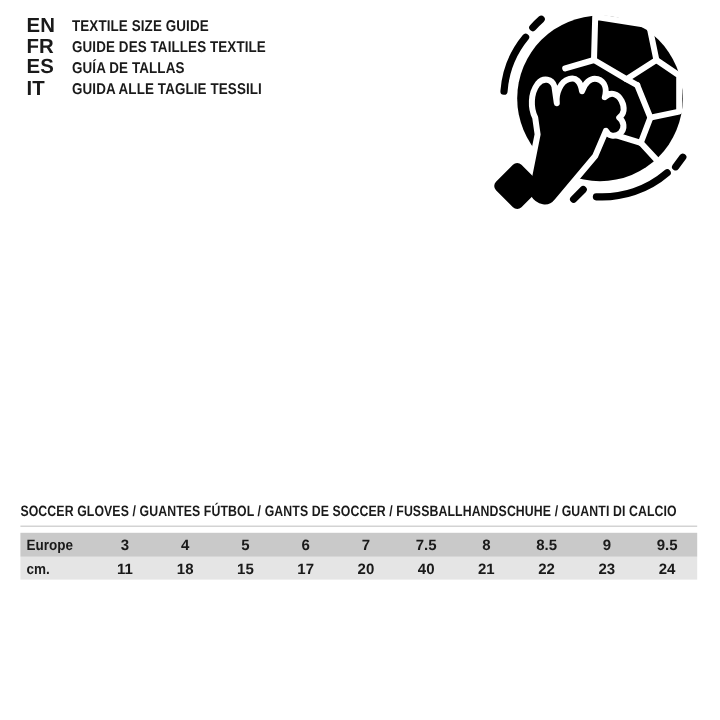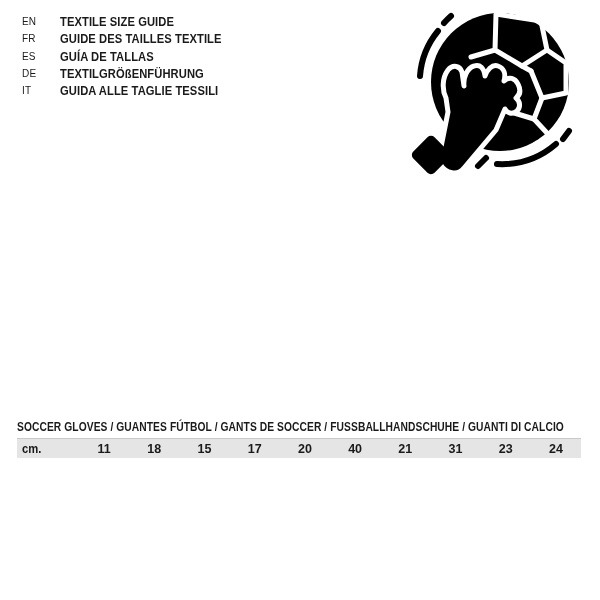--- a/index.html
+++ b/index.html
@@ -6,21 +6,21 @@
   body{
     width:600px;height:600px;background:#ffffff;position:relative;overflow:hidden;
     font-family:"Liberation Sans","DejaVu Sans",sans-serif;color:#1a1a1a;
     -webkit-font-smoothing:antialiased;
   }
   .canvas{position:absolute;inset:0;}
 
   
   .lang-list{position:absolute;left:22px;top:13px;}
   .lang-row{display:flex;height:17.3px;align-items:center;}
-  .lang-code{width:38px;font-size:10px;font-weight:normal;letter-spacing:.2px;}
+  .lang-code{width:38px;font-size:17px;font-weight:bold;letter-spacing:.2px;}
   .lang-label{font-size:13px;font-weight:bold;white-space:nowrap;
     display:inline-block;transform:scaleX(.86);transform-origin:0 50%;letter-spacing:.1px;}
 
   
   .icon-wrap{position:absolute;left:400px;top:0;width:200px;height:200px;}
 
   
   .size-section{position:absolute;left:17px;top:417px;width:564px;}
   .table-title{font-size:12.5px;font-weight:bold;white-space:nowrap;
     display:inline-block;transform:scaleX(.82);transform-origin:0 50%;letter-spacing:.1px;}
@@ -42,24 +42,20 @@
       <span class="lang-code">EN</span>
       <span class="lang-label">TEXTILE SIZE GUIDE</span>
     </div>
     <div class="lang-row">
       <span class="lang-code">FR</span>
       <span class="lang-label">GUIDE DES TAILLES TEXTILE</span>
     </div>
     <div class="lang-row">
       <span class="lang-code">ES</span>
       <span class="lang-label">GUÍA DE TALLAS</span>
-    </div>
-    <div class="lang-row">
-      <span class="lang-code">DE</span>
-      <span class="lang-label">TEXTILGRÖßENFÜHRUNG</span>
     </div>
     <div class="lang-row">
       <span class="lang-code">IT</span>
       <span class="lang-label">GUIDA ALLE TAGLIE TESSILI</span>
     </div>
   </section>
 
   <div class="icon-wrap">
     <svg viewBox="0 0 200 200" width="200" height="200" aria-hidden="true">
 
@@ -102,29 +98,42 @@
                C 37 159, 38 155, 40 152 Z" fill="#000" stroke="#fff" stroke-width="5" stroke-linejoin="round"></path>
 
       <rect x="16" y="140" width="30" height="30" rx="5" fill="#000" transform="rotate(45 31 155)"></rect>
     </svg>
   </div>
 
   <section class="size-section">
     <div class="table-title">SOCCER GLOVES / GUANTES FÚTBOL / GANTS DE SOCCER / FUSSBALLHANDSCHUHE / GUANTI DI CALCIO</div>
     <div class="rule"></div>
 
+    <div class="t-row gray">
+      <div class="rlabel"><span>Europe</span></div>
+      <div class="cell">3</div>
+      <div class="cell">4</div>
+      <div class="cell">5</div>
+      <div class="cell">6</div>
+      <div class="cell">7</div>
+      <div class="cell">7.5</div>
+      <div class="cell">8</div>
+      <div class="cell">8.5</div>
+      <div class="cell">9</div>
+      <div class="cell">9.5</div>
+    </div>
 
     <div class="t-row white">
       <div class="rlabel"><span>cm.</span></div>
       <div class="cell">11</div>
       <div class="cell">18</div>
       <div class="cell">15</div>
       <div class="cell">17</div>
       <div class="cell">20</div>
       <div class="cell">40</div>
       <div class="cell">21</div>
-      <div class="cell">31</div>
+      <div class="cell">22</div>
       <div class="cell">23</div>
       <div class="cell">24</div>
     </div>
   </section>
 
 </div>
 
 </body></html>

